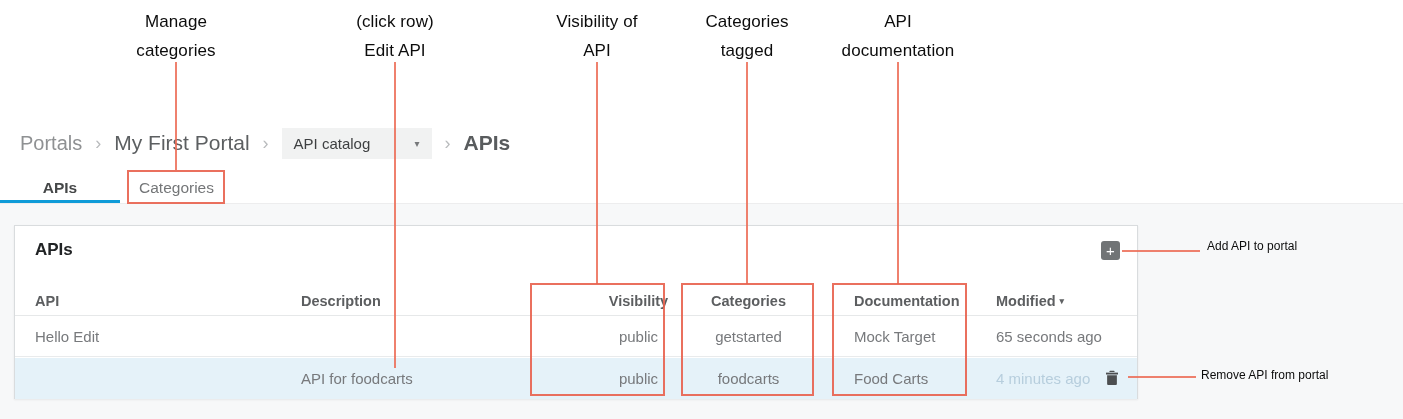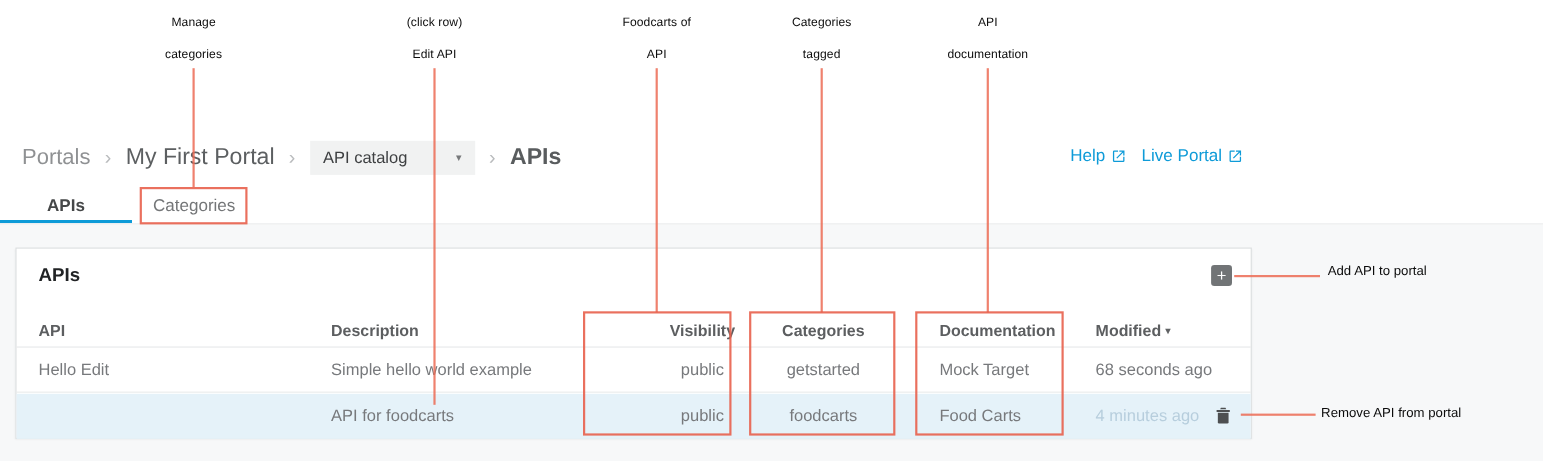--- a/index.html
+++ b/index.html
@@ -2,21 +2,21 @@
 <html><head>
 <meta charset="utf-8">
 <style>
   * { margin:0; padding:0; box-sizing:border-box; }
   html,body { width:1403px; height:419px; }
   body { font-family:"Liberation Sans", sans-serif; background:#ffffff; position:relative; overflow:hidden; }
 
   .screen { position:absolute; inset:0; width:1403px; height:419px; background:#fff; }
 
   
-  .anno { position:absolute; width:170px; text-align:center; font-size:11px; line-height:29px; color:#0c0c0c; letter-spacing:.1px; }
+  .anno { position:absolute; width:170px; text-align:center; font-size:17px; line-height:29px; color:#0c0c0c; letter-spacing:.1px; }
   .anno-side { position:absolute; font-size:12px; color:#0c0c0c; white-space:nowrap; }
 
   
   .rline { position:absolute; background:#ec6b55; opacity:.85; pointer-events:none; z-index:50; }
   .rbox  { position:absolute; border:2px solid #e8604c; opacity:.9; pointer-events:none; z-index:50; }
 
   
   .breadcrumb { position:absolute; left:20px; top:127px; height:32px; display:flex; align-items:center; gap:12px;justify-content:space-between; }
   .bc-root { font-size:20px; color:#8f9193; }
   .bc-sep { font-size:18px; color:#b9bbbd; padding:0 1px; }
@@ -71,21 +71,21 @@
 
   <div class="anno" style="left:91px; top:7px;">
     <div>Manage</div>
     <div>categories</div>
   </div>
   <div class="anno" style="left:310px; top:7px;">
     <div>(click row)</div>
     <div>Edit API</div>
   </div>
   <div class="anno" style="left:512px; top:7px;">
-    <div>Foodcarts of</div>
+    <div>Visibility of</div>
     <div>API</div>
   </div>
   <div class="anno" style="left:662px; top:7px;">
     <div>Categories</div>
     <div>tagged</div>
   </div>
   <div class="anno" style="left:813px; top:7px;">
     <div>API</div>
     <div>documentation</div>
   </div>
@@ -96,36 +96,20 @@
     <span class="bc-portal">My First Portal</span>
     <span class="bc-sep">›</span>
     <div class="bc-dropdown">
       <span class="val">API catalog</span>
       <span class="caret">▾</span>
     </div>
     <span class="bc-sep">›</span>
     <span class="bc-current">APIs</span>
   </div>
 
-  <div class="header-links">
-    <a class="hlink">
-      <span>Help</span>
-      <svg viewBox="0 0 24 24">
-          <path d="M19 19H5V5h6V3H5a2 2 0 0 0-2 2v14a2 2 0 0 0 2 2h14a2 2 0 0 0 2-2v-6h-2v6z"></path>
-          <path d="M13 3v2h4.6l-9.3 9.3 1.4 1.4L19 6.4V11h2V3h-8z"></path>
-        </svg>
-    </a>
-    <a class="hlink">
-      <span>Live Portal</span>
-      <svg viewBox="0 0 24 24">
-          <path d="M19 19H5V5h6V3H5a2 2 0 0 0-2 2v14a2 2 0 0 0 2 2h14a2 2 0 0 0 2-2v-6h-2v6z"></path>
-          <path d="M13 3v2h4.6l-9.3 9.3 1.4 1.4L19 6.4V11h2V3h-8z"></path>
-        </svg>
-    </a>
-  </div>
 
   <div class="tabbar">
     <div class="tab tab-apis">APIs</div>
     <div class="tab tab-categories">Categories</div>
     <div class="tab-underline"></div>
   </div>
 
   <div class="content-bg"></div>
 
   <div class="panel">
@@ -141,25 +125,24 @@
       <div class="th col-cat">Categories</div>
       <div class="th col-doc">Documentation</div>
       <div class="th col-mod">
         <span>Modified</span>
         <span class="sort-caret">▾</span>
       </div>
     </div>
 
     <div class="trow row-1">
       <div class="td col-api">Hello Edit</div>
-      <div class="td col-desc">Simple hello world example</div>
       <div class="td col-vis">public</div>
       <div class="td col-cat">getstarted</div>
       <div class="td col-doc">Mock Target</div>
-      <div class="td col-mod">68 seconds ago</div>
+      <div class="td col-mod">65 seconds ago</div>
     </div>
 
     <div class="trow row-2">
       <div class="td col-desc">API for foodcarts</div>
       <div class="td col-vis">public</div>
       <div class="td col-cat">foodcarts</div>
       <div class="td col-doc">Food Carts</div>
       <div class="td col-mod mod-faded">4 minutes ago</div>
       <button class="trash-btn">
         <svg viewBox="0 0 24 24">

